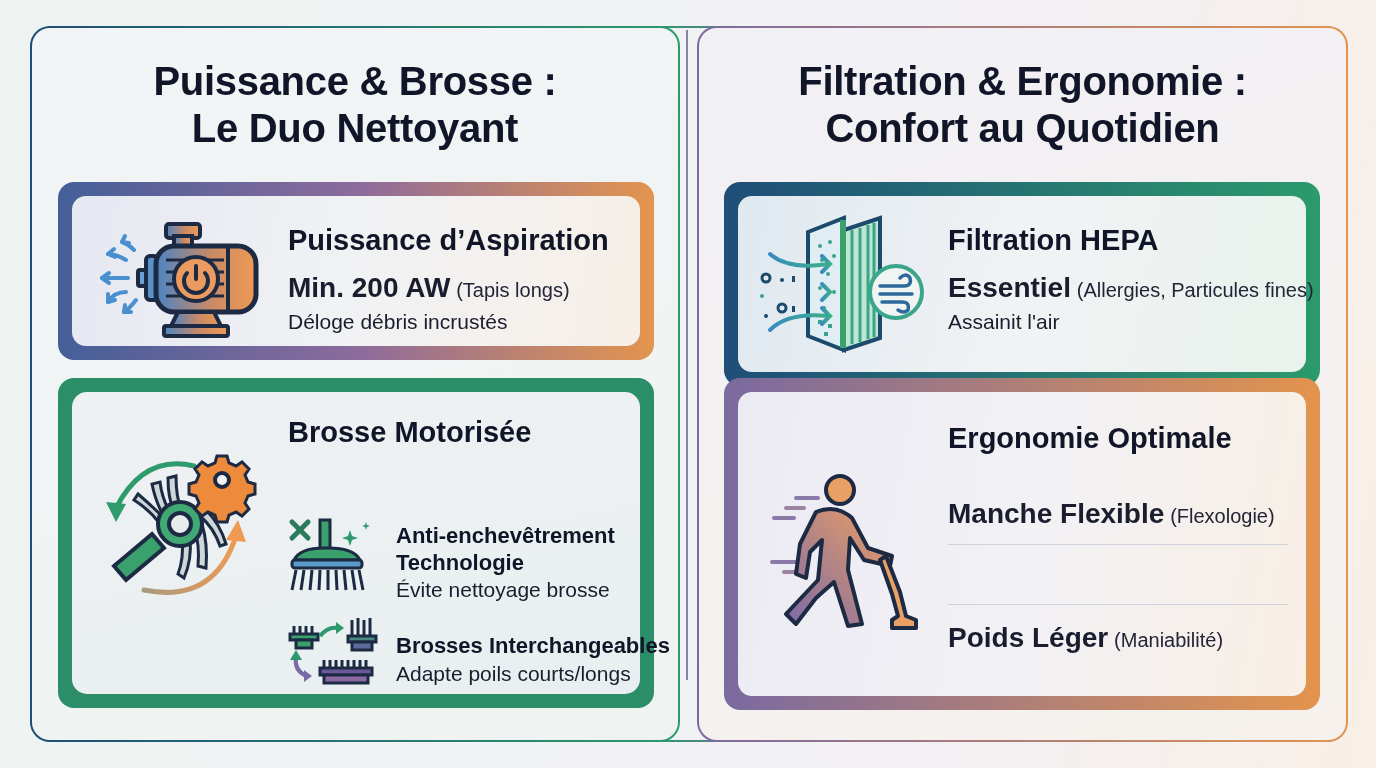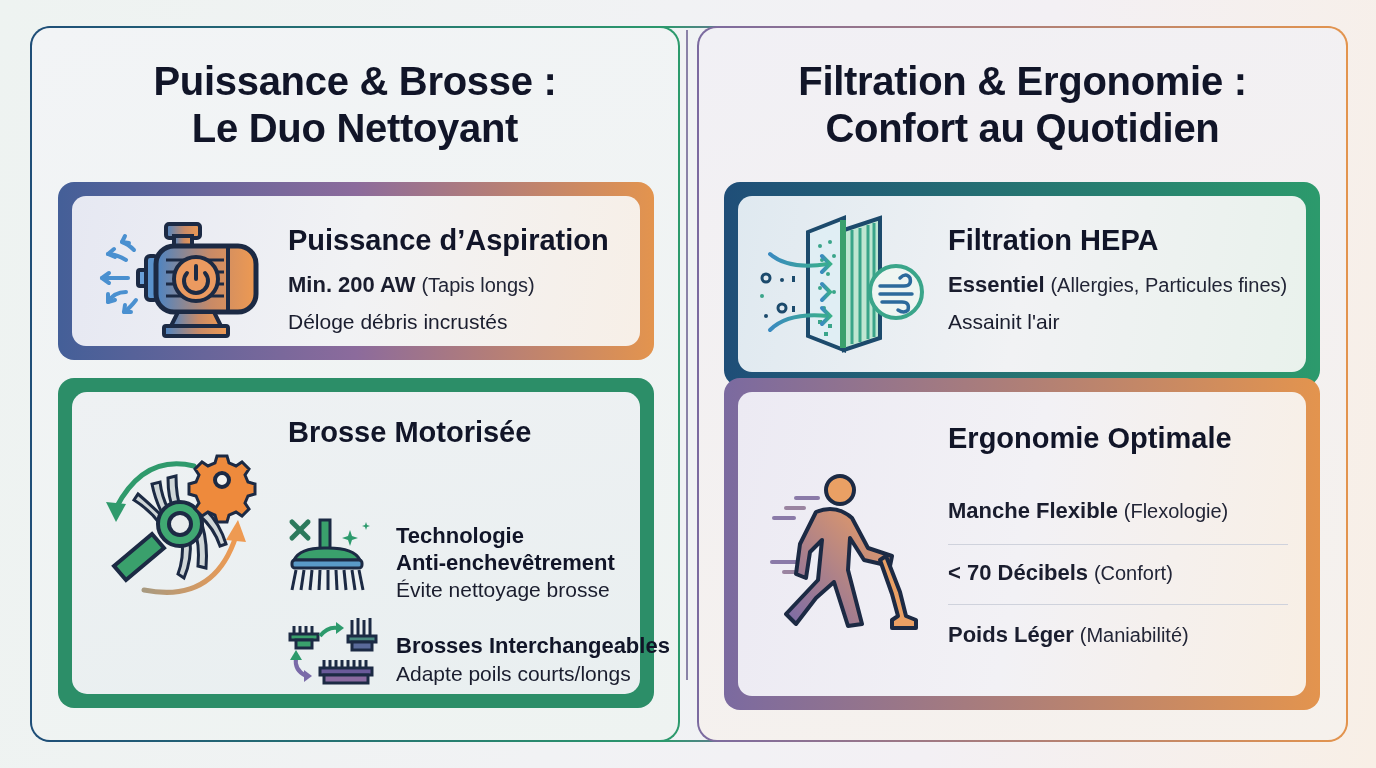--- a/index.html
+++ b/index.html
@@ -68,21 +68,21 @@
     background: linear-gradient(90deg, #1f4e78 0%, #2c9a6c 100%); }
   .card-hepa .card-inner { background: linear-gradient(100deg, #dfe9f0 0%, #f1f2f4 50%, #e9f2ec 100%); }
 
   .card-ergo { left: 25px; top: 350px; width: 596px; height: 332px;
     background: linear-gradient(90deg, #7b6aa0 0%, #e3944e 100%); }
   .card-ergo .card-inner { background: linear-gradient(100deg, #eceaf3 0%, #f2f1f5 50%, #f8efe5 100%); }
 
   .icon-box { position: absolute; }
   .card-title { position: absolute; font-weight: 700; font-size: 29px; color: #111528; white-space: nowrap; }
   .line { position: absolute; font-size: 21px; color: #1a1d2e; white-space: nowrap; }
-  .line b { font-weight: 700; font-size: 22px; }
+  .line b { font-weight: 700; font-size: 28px; }
   .line .paren { font-size: 20px; color: #222536; }
   .sub-title { position: absolute; font-weight: 700; font-size: 22px; color: #111528; line-height: 27px; white-space: nowrap; }
   .sub-desc { position: absolute; font-size: 21px; color: #1a1d2e; white-space: nowrap; }
   .divider { position: absolute; height: 1px; background: #cfd2dc; }
   .center-rule { position: absolute; left: 686px; top: 30px; width: 2px; height: 650px; background: #8a82a8; }
 </style>
 </head>
 <body>
 
 <div class="frame">
@@ -207,22 +207,22 @@
                 <line x1="48" y1="52" x2="49" y2="72"></line>
               <line x1="56" y1="52" x2="58" y2="72"></line>
                 <line x1="64" y1="52" x2="67" y2="72"></line>
               <line x1="71" y1="52" x2="75" y2="72"></line>
             </g>
             <path d="M62 12 l2 6 l6 2 l-6 2 l-2 6 l-2 -6 l-6 -2 l6 -2 z" fill="#2c9a6c"></path>
             <path d="M78 4 l1 3 l3 1 l-3 1 l-1 3 l-1 -3 l-3 -1 l3 -1 z" fill="#2c9a6c"></path>
           </svg>
         </div>
         <div class="sub-title" style="left:324px; top:130px;">
+          <div>Anti-enchevêtrement</div>
           <div>Technologie</div>
-          <div>Anti-enchevêtrement</div>
         </div>
         <div class="sub-desc" style="left:324px; top:186px;">Évite nettoyage brosse</div>
 
         <div class="icon-box" style="left:216px; top:226px; width:94px; height:72px;">
           <svg width="94" height="72" viewBox="0 0 94 72">
             <g stroke="#1c2a44" stroke-width="3">
               <line x1="6" y1="8" x2="6" y2="16"></line>
                 <line x1="12" y1="8" x2="12" y2="16"></line>
                 <line x1="18" y1="8" x2="18" y2="16"></line>
                 <line x1="24" y1="8" x2="24" y2="16"></line>
@@ -365,24 +365,20 @@
             <path d="M130 82 L144 118 L150 142 L160 146 L160 154 L136 154 L136 146 L142 142 L136 120 L124 86 Z" fill="#eaa064" stroke="#1c2a44" stroke-width="4" stroke-linejoin="round"></path>
           </svg>
         </div>
         <div class="card-title" style="left:210px; top:30px;">Ergonomie Optimale</div>
 
         <div class="line" style="left:210px; top:106px;">
           <b>Manche Flexible</b>
           <span class="paren">(Flexologie)</span>
         </div>
         <div class="divider" style="left:210px; top:152px; width:340px;"></div>
-        <div class="line" style="left:210px; top:168px;">
-          <b>&lt; 70 Décibels</b>
-          <span class="paren">(Confort)</span>
-        </div>
         <div class="divider" style="left:210px; top:212px; width:340px;"></div>
         <div class="line" style="left:210px; top:230px;">
           <b>Poids Léger</b>
           <span class="paren">(Maniabilité)</span>
         </div>
       </div>
     </div>
   </div>
 </div>
 

